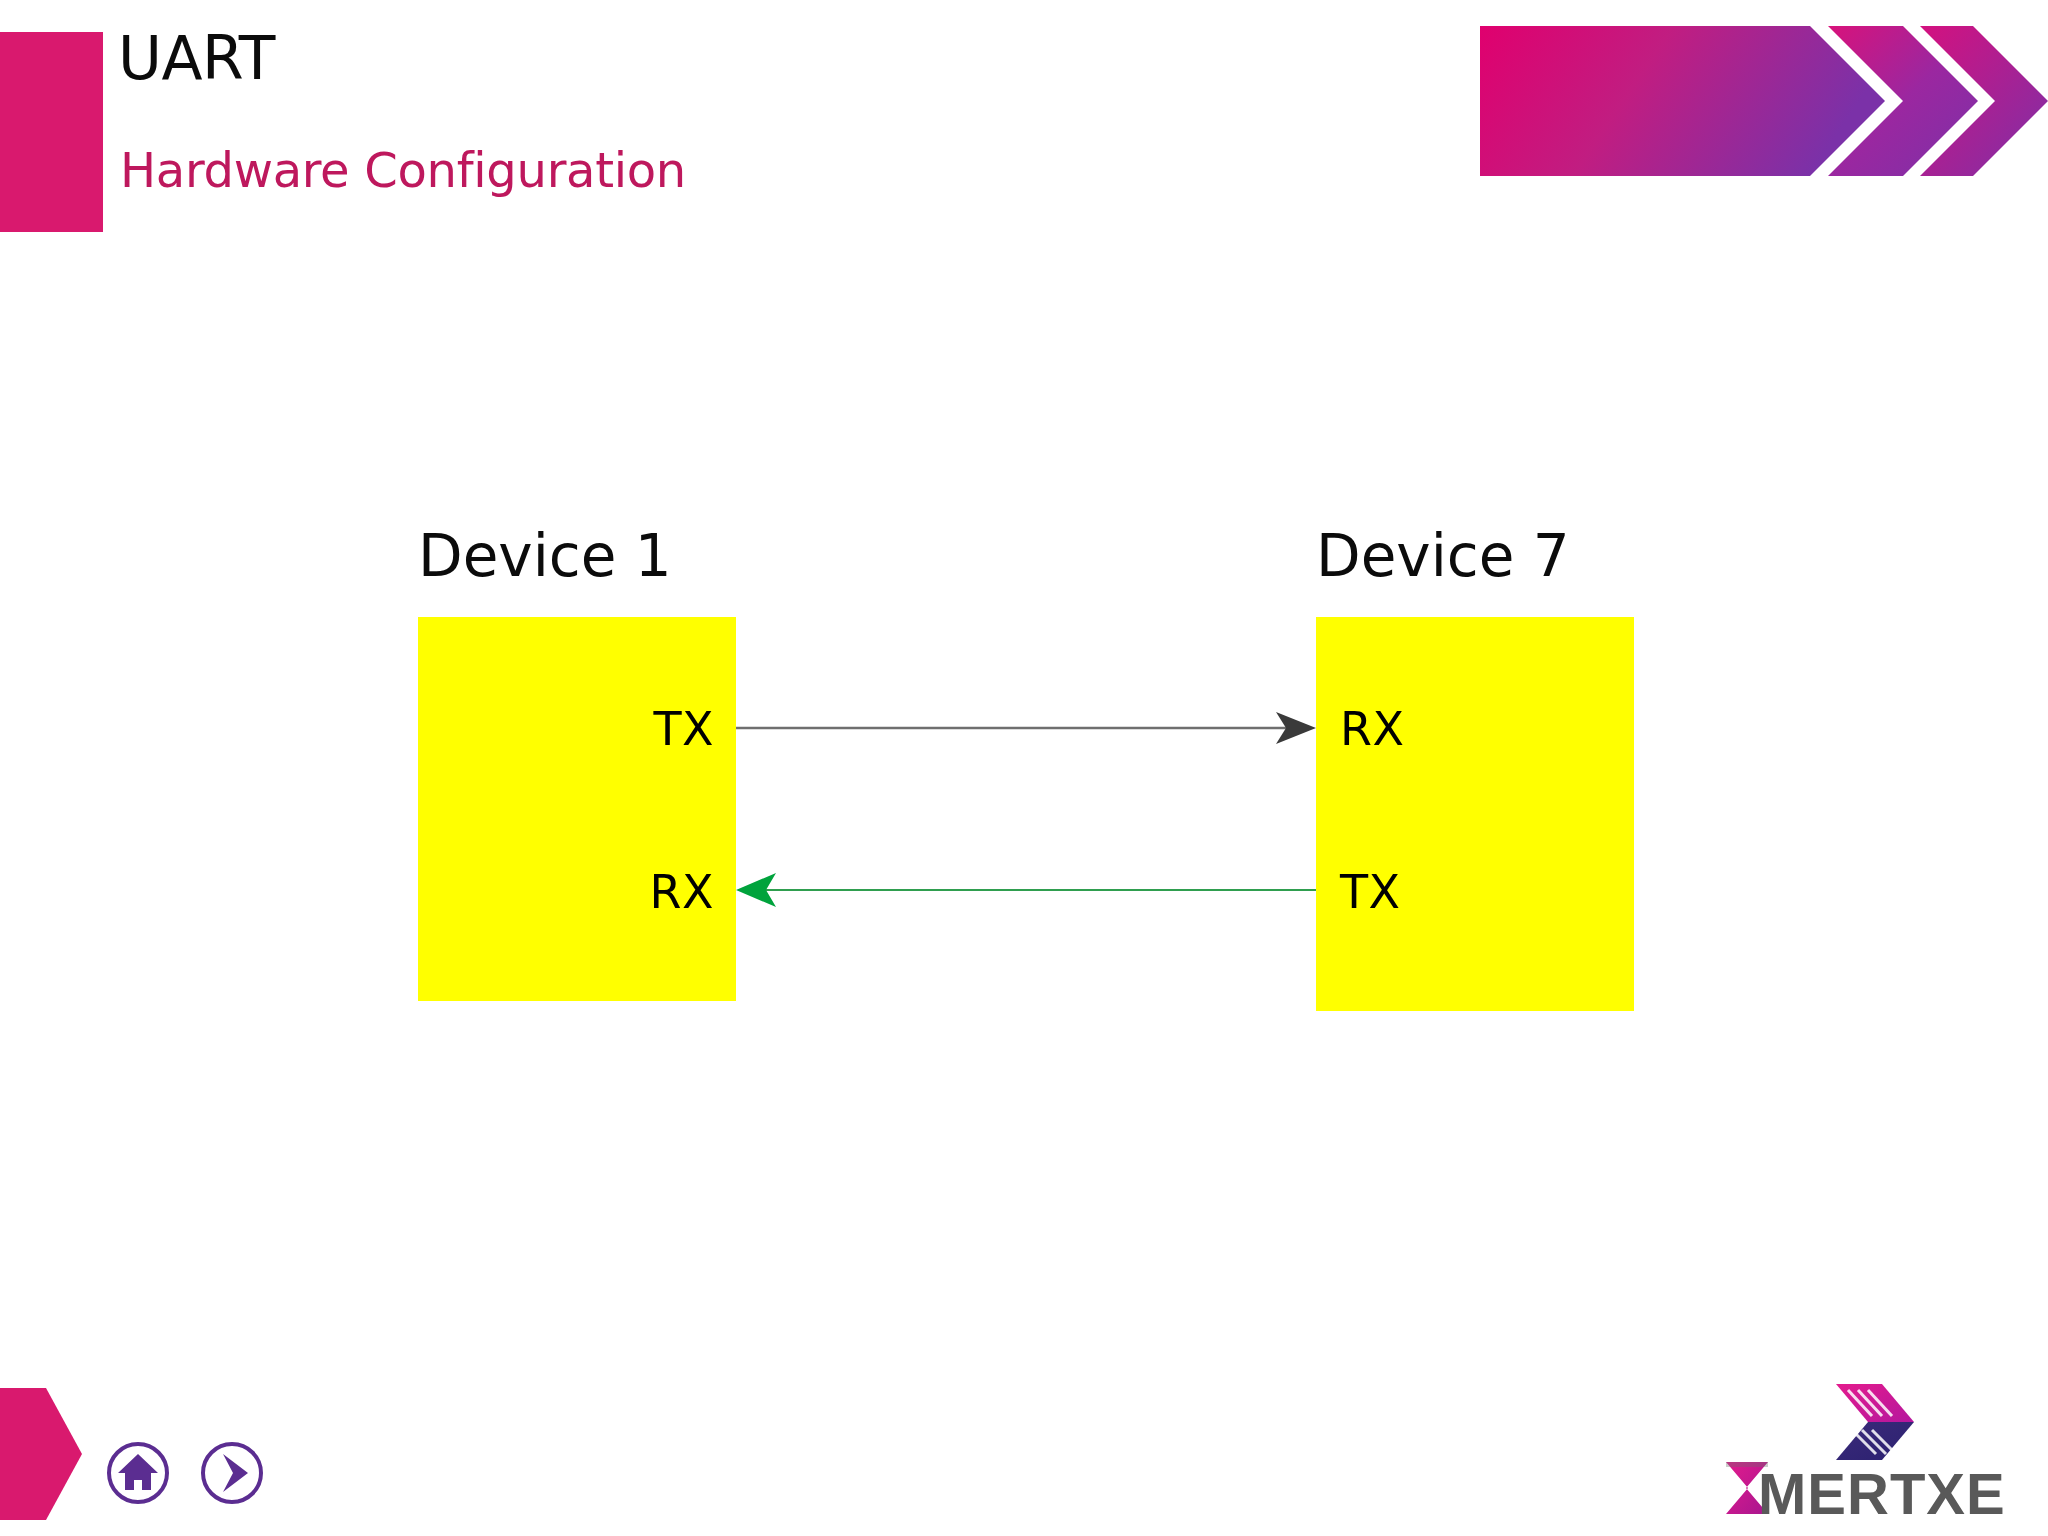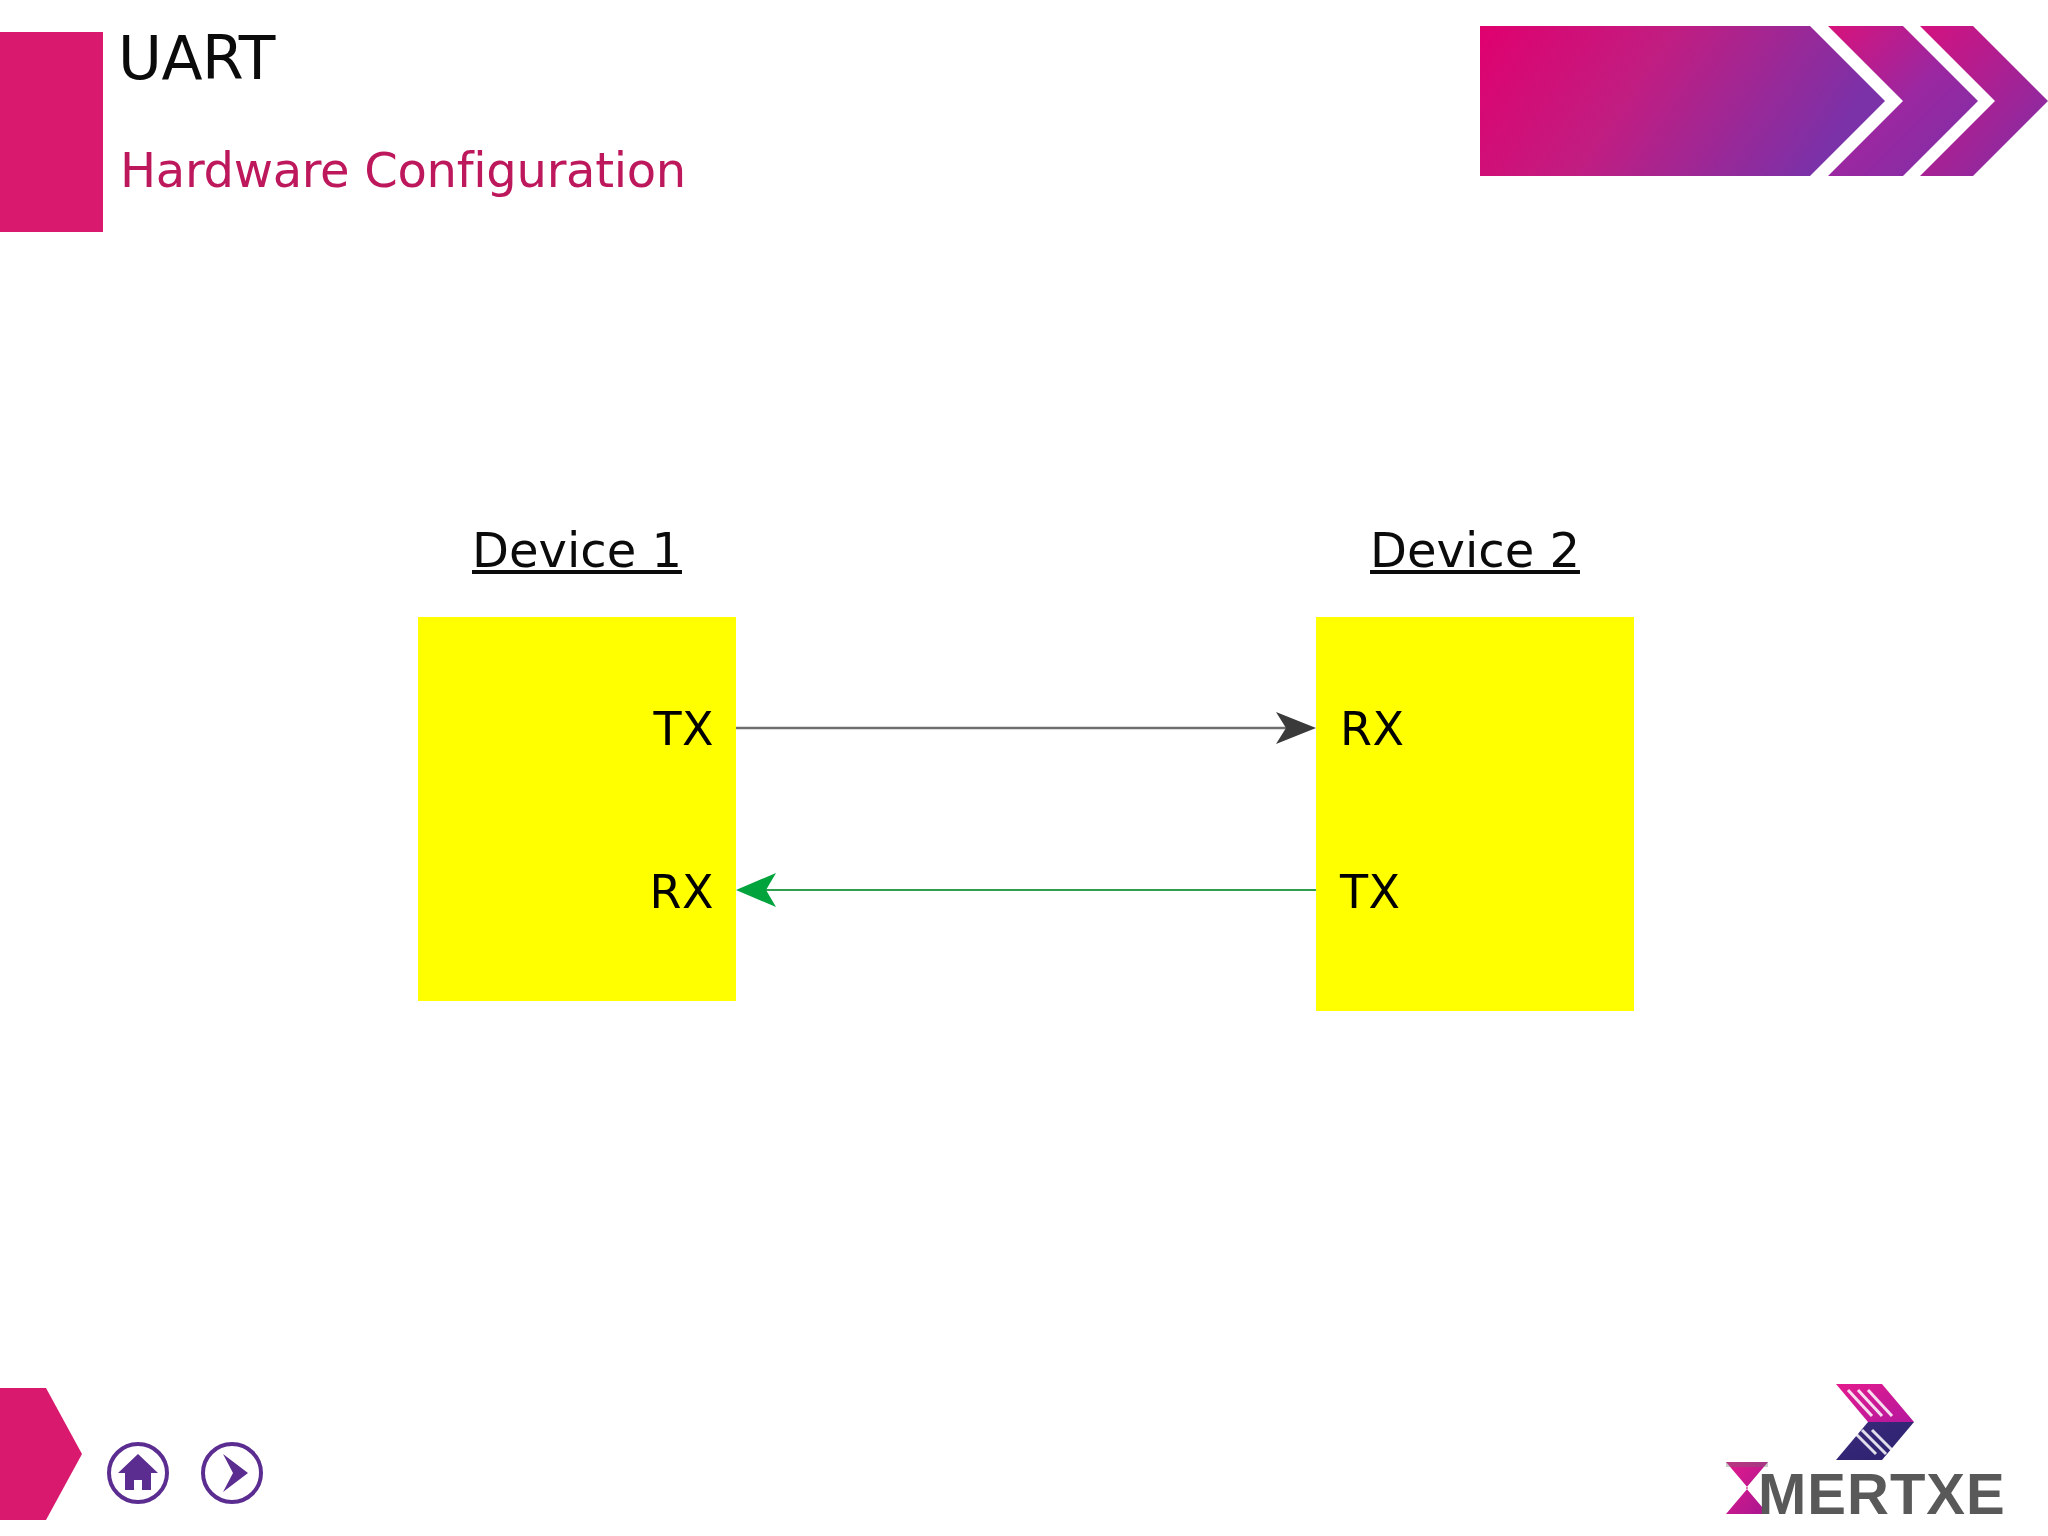--- a/index.html
+++ b/index.html
@@ -60,26 +60,25 @@
     position: absolute;
     left: 0;
     top: 0;
     width: 2048px;
     height: 1536px;
     pointer-events: none;
   }
 
   .device-title {
     position: absolute;
-    font-size: 48px;
+    font-size: 58px;
     color: #0b0b0b;
     font-weight: 400;
     white-space: nowrap;
-    text-align: center;
-    text-decoration: underline;
+    text-align: left;
   }
   #device-1-title { left: 418px; top: 522px; width: 318px; }
   #device-2-title { left: 1316px; top: 522px; width: 318px; }
 
   .device-box {
     position: absolute;
     background: #ffff00;
   }
   #device-1-box {
     left: 418px;
@@ -162,21 +161,21 @@
   </defs>
 
   <polygon points="0,0 330,0 405,75 330,150 0,150" fill="url(#hdrGrad)"></polygon>
 
   <polygon points="348,0 423,0 498,75 423,150 348,150 423,75" fill="url(#hdrGrad2)"></polygon>
 
   <polygon points="440,0 493,0 568,75 493,150 440,150 515,75" fill="url(#hdrGrad3)"></polygon>
 </svg>
 
 <div class="device-title" id="device-1-title">Device 1</div>
-<div class="device-title" id="device-2-title">Device 2</div>
+<div class="device-title" id="device-2-title">Device 7</div>
 
 <div class="device-box" id="device-1-box"></div>
 <div class="device-box" id="device-2-box"></div>
 
 <svg id="diagram-canvas" viewBox="0 0 2048 1536">
 
   <line x1="736" y1="728" x2="1290" y2="728" stroke="#6f6f6f" stroke-width="2.5"></line>
   <polygon points="1316,728 1276,712 1286,728 1276,744" fill="#3a3a3a"></polygon>
 
   <line x1="1316" y1="890" x2="762" y2="890" stroke="#2f9e4f" stroke-width="2"></line>

